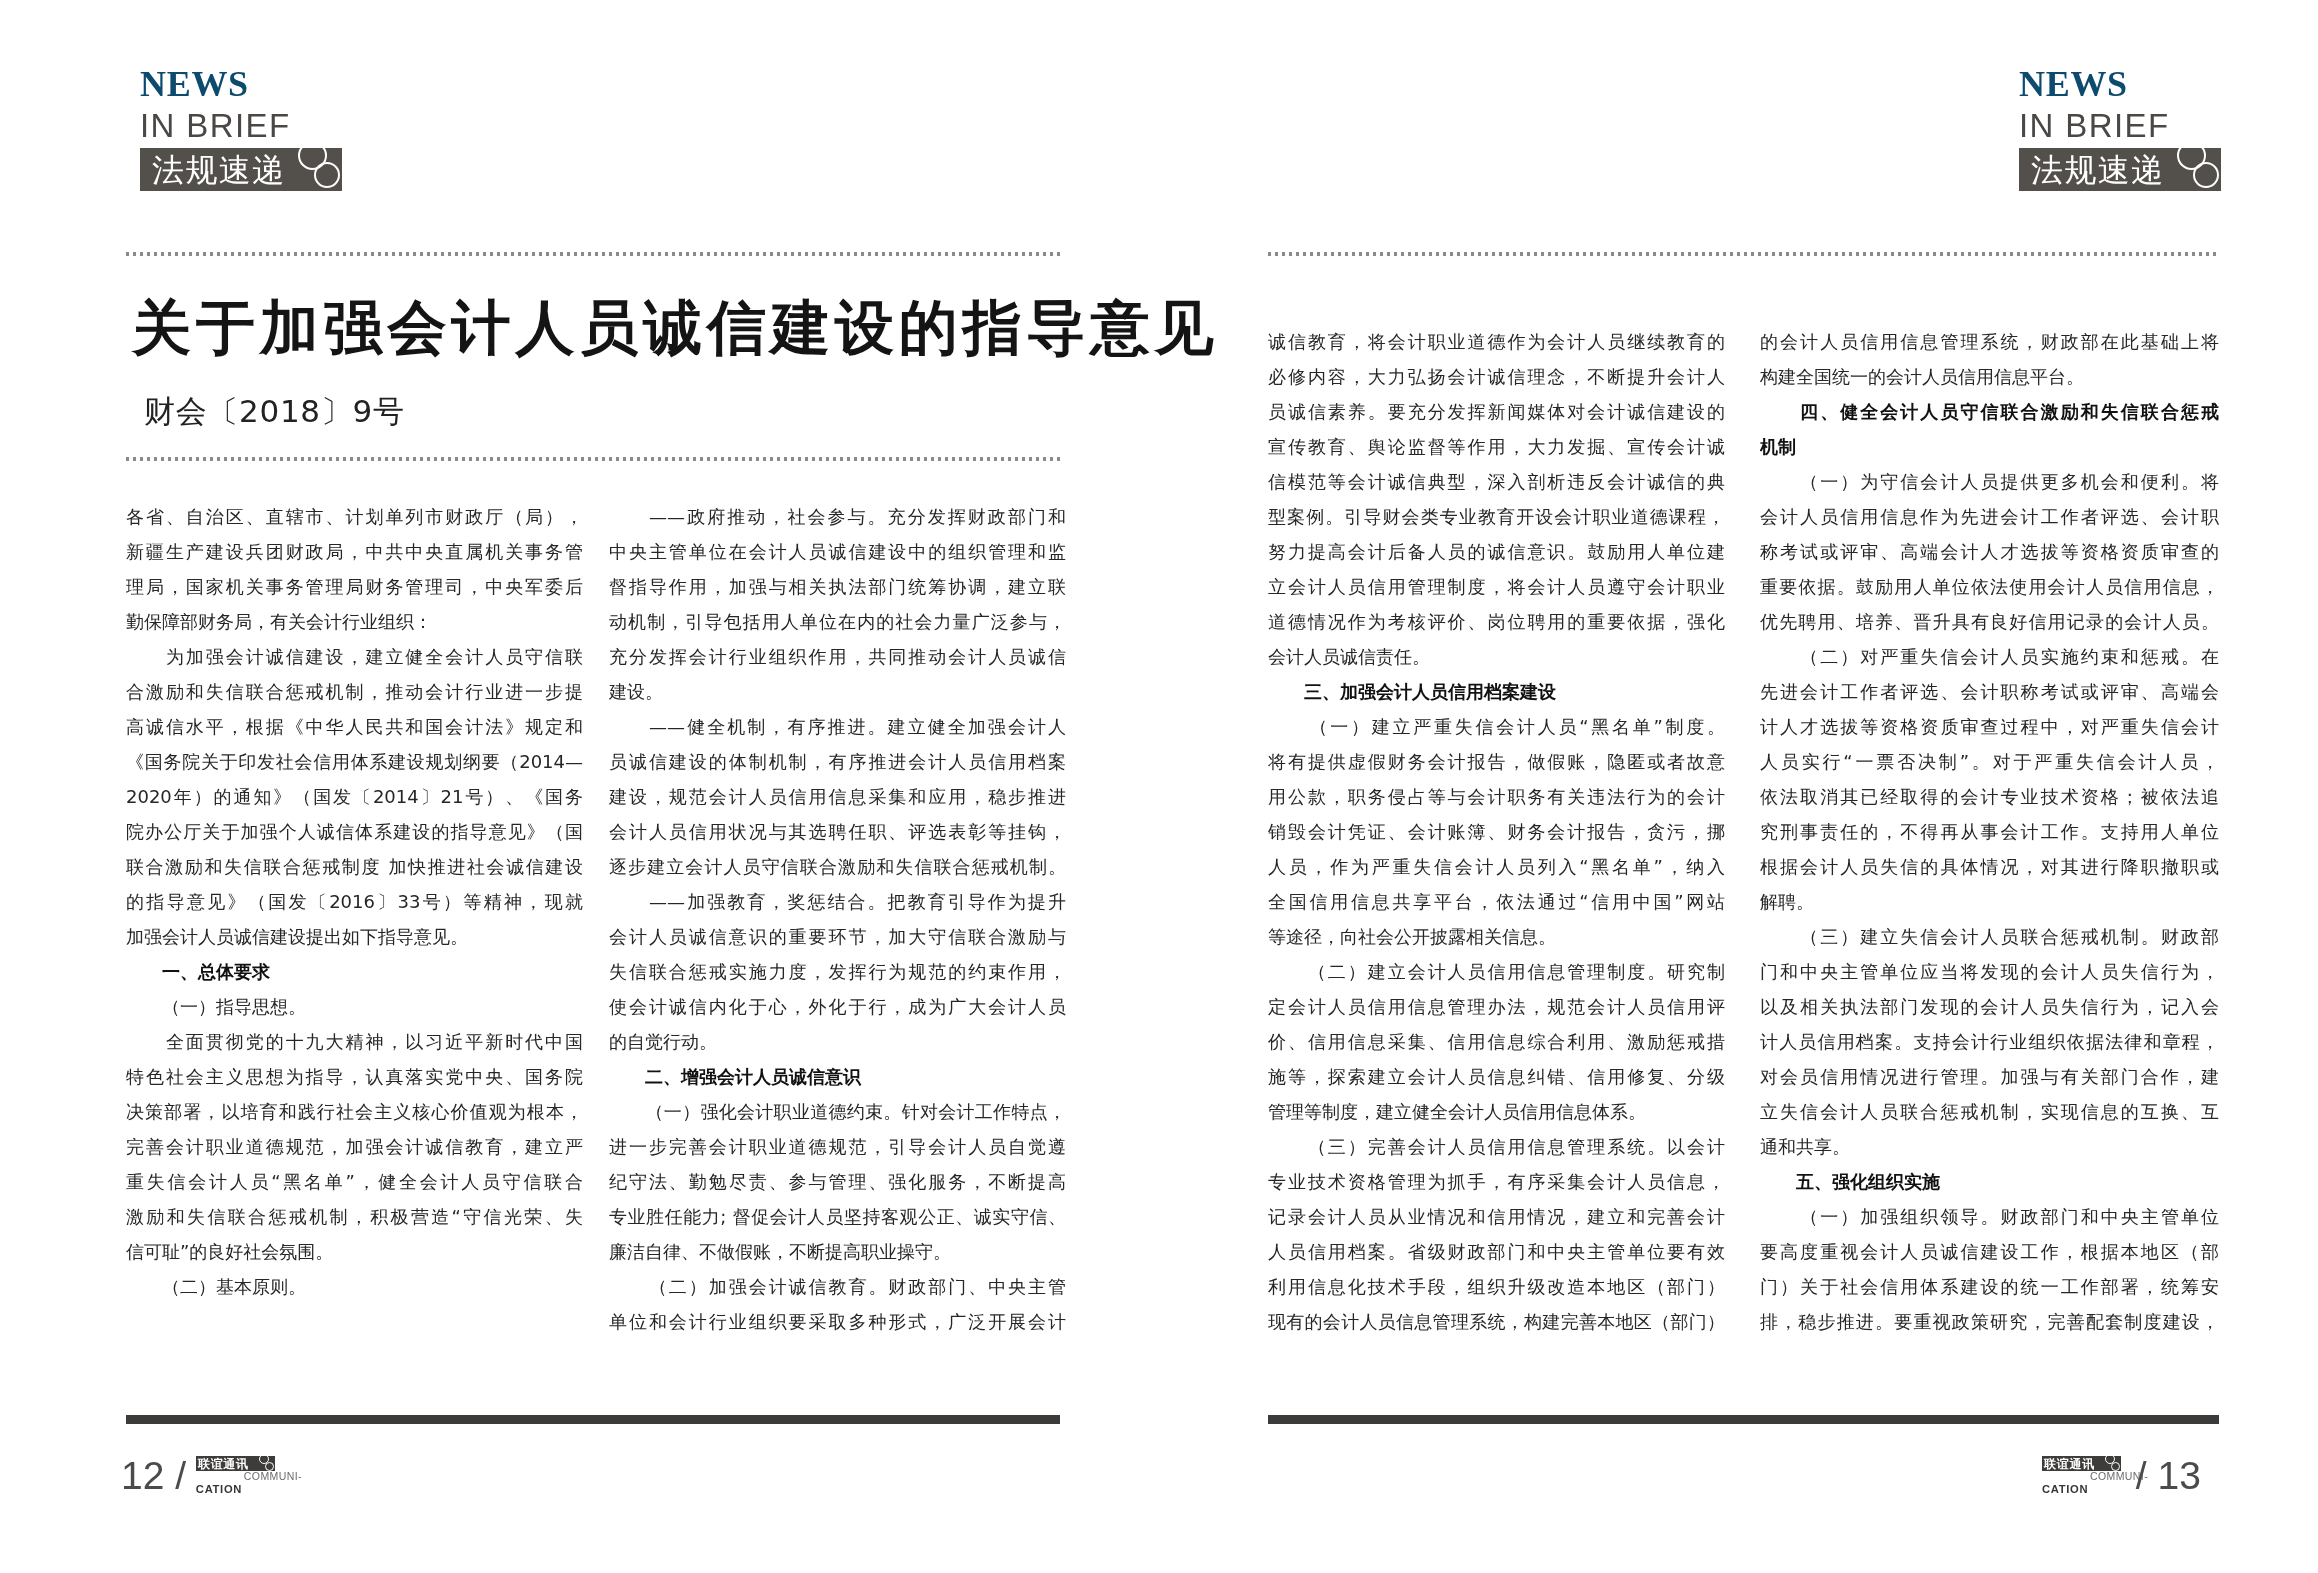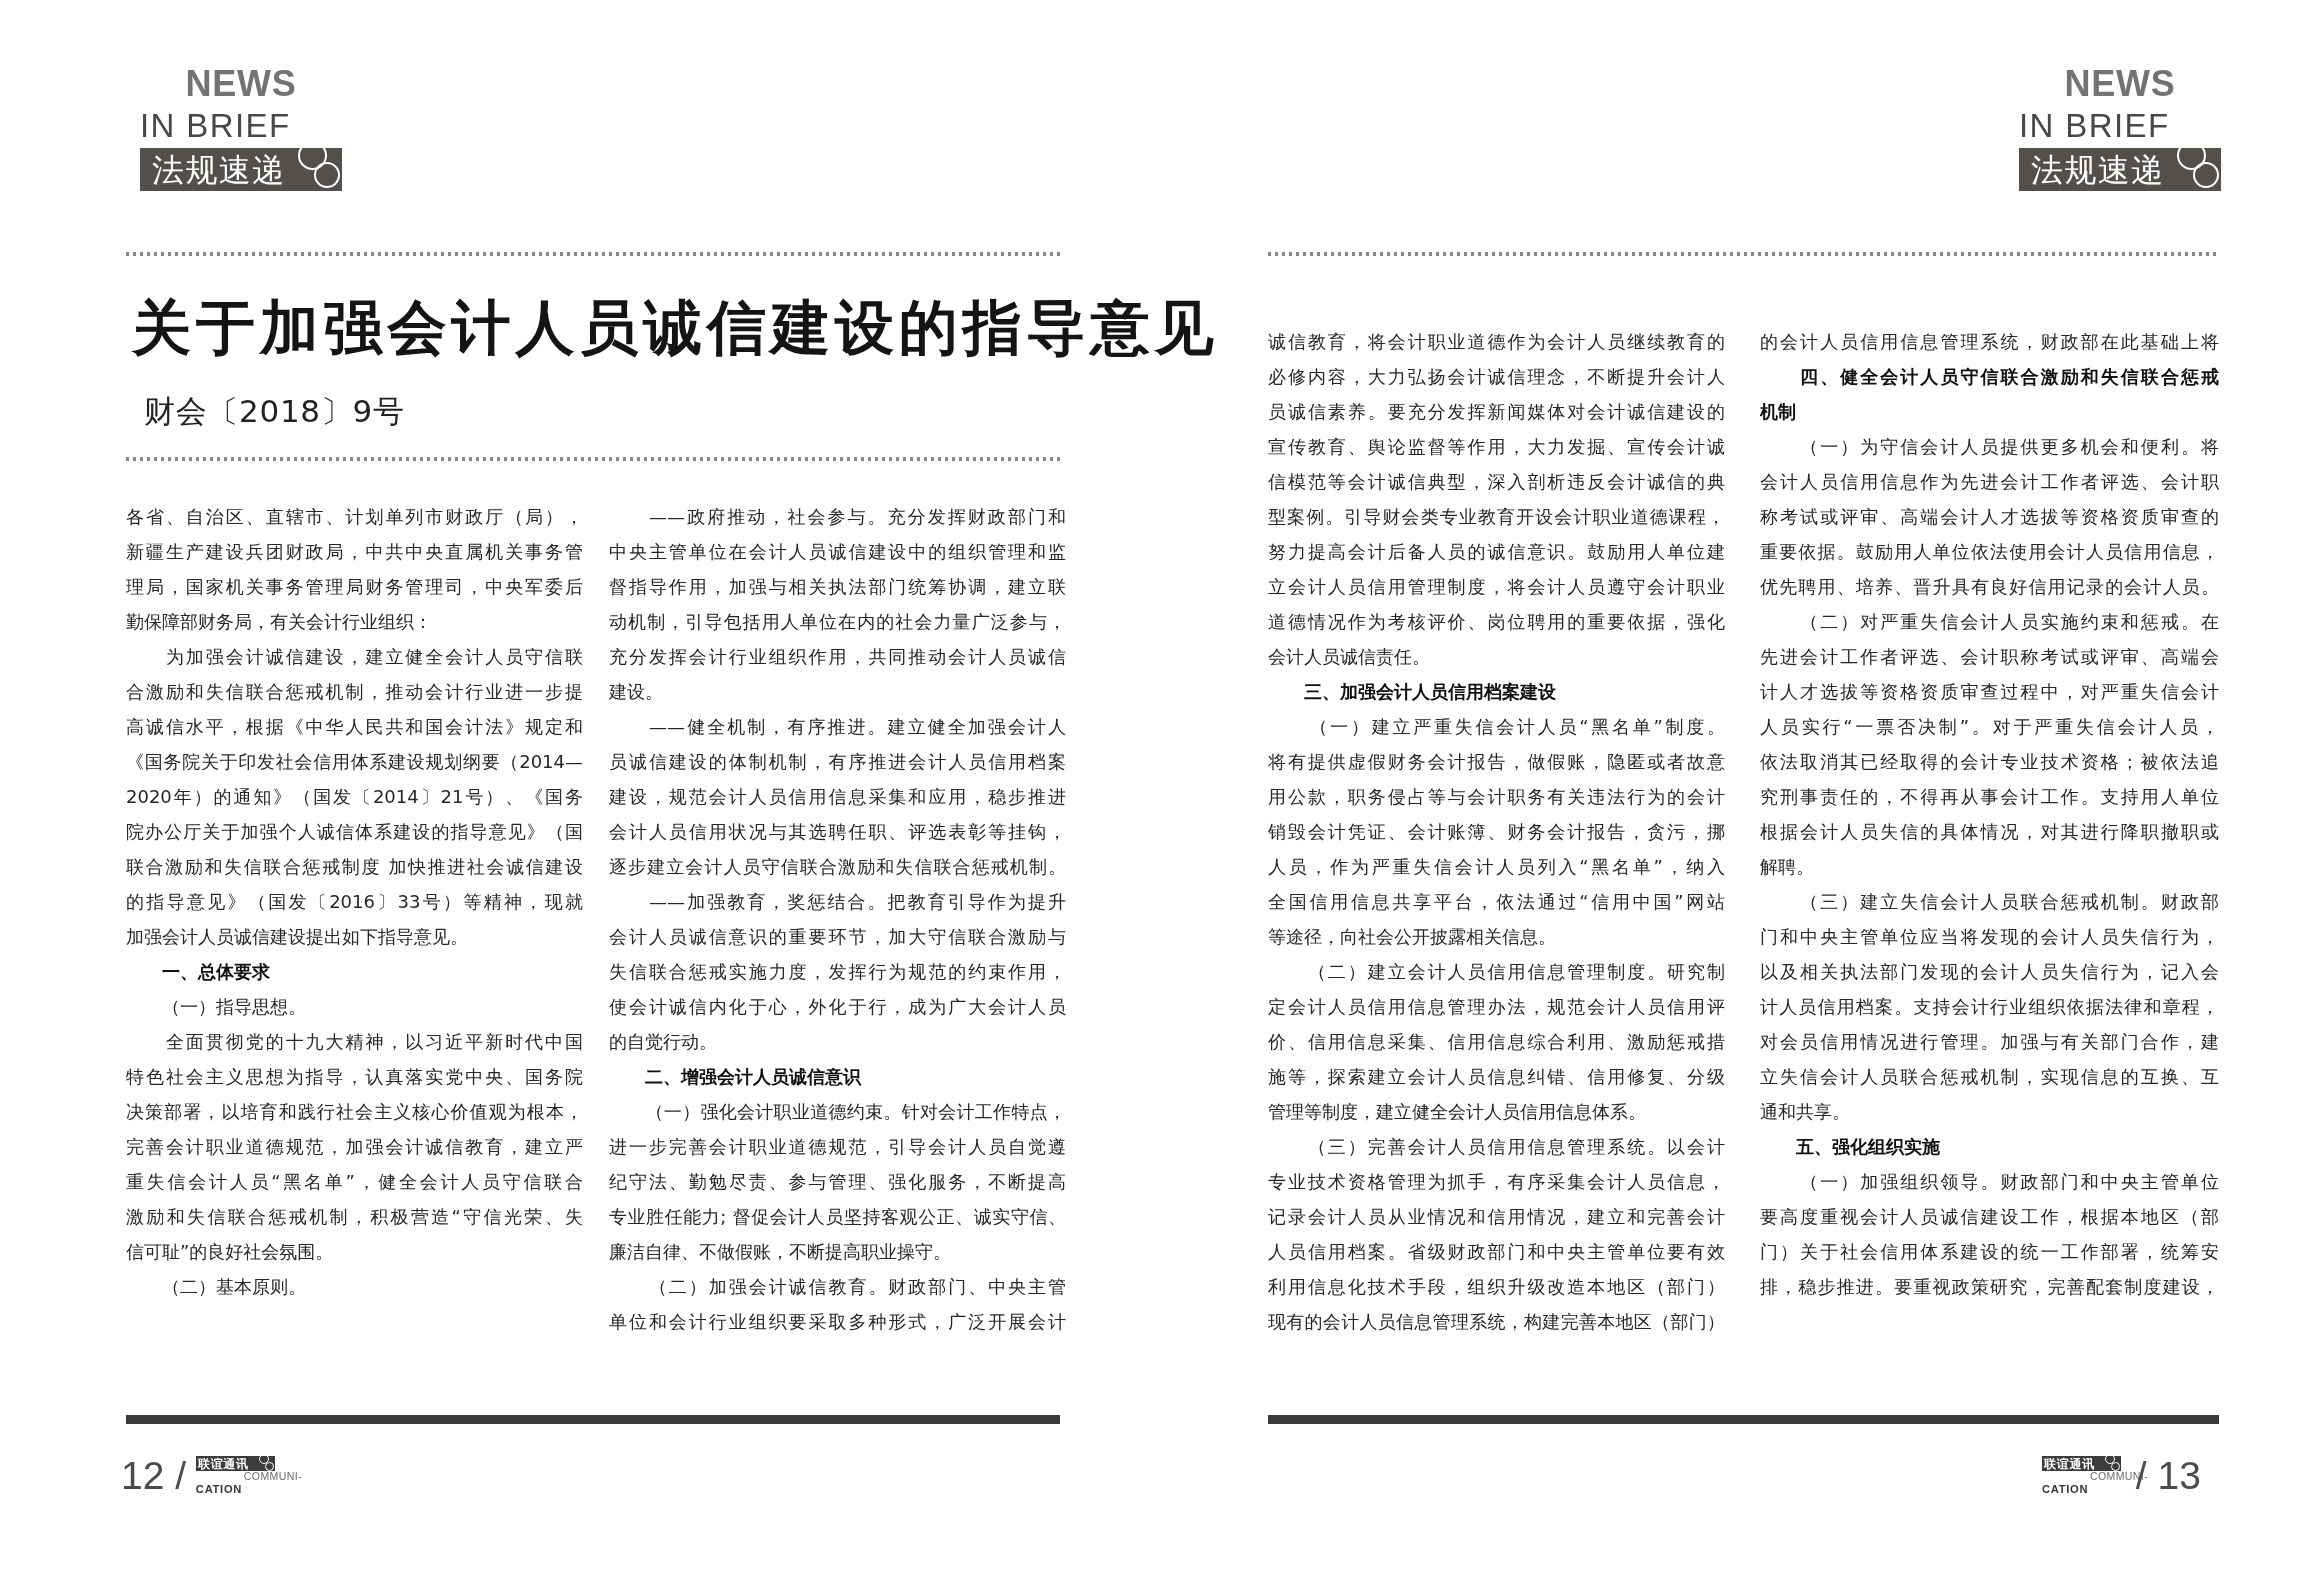--- a/index.html
+++ b/index.html
@@ -8,23 +8,23 @@
     width:2319px;height:1573px;
     background:#ffffff;
     font-family:"DejaVu Sans", sans-serif;
     color:#2a2a2a;
     overflow:hidden;
   }
   .abs{position:absolute;}
 
   
   .brand-news{
-    font-family:Liberation Sans, sans-serif;
+    font-family:Liberation Serif, serif;
     font-weight:900;font-size:36px;line-height:1;
-    letter-spacing:0.7px;color:#737373;text-align:center;
+    letter-spacing:0.7px;color:#0c4a6e;
   }
   .brand-inbrief{
     font-family:"Liberation Sans", sans-serif;
     font-weight:300;font-size:33px;line-height:1;
     letter-spacing:1.4px;color:#4a4745;
   }
   .brand-bar{
     width:202px;height:43px;background:#53504c;
     display:flex;align-items:center;
     padding-left:12px;box-sizing:border-box;
@@ -223,20 +223,21 @@
       <div class="line flush">管理等制度，建立健全会计人员信用信息体系。</div>
       <div class="line">　　（三）完善会计人员信用信息管理系统。以会计</div>
       <div class="line">专业技术资格管理为抓手，有序采集会计人员信息，</div>
       <div class="line">记录会计人员从业情况和信用情况，建立和完善会计</div>
       <div class="line">人员信用档案。省级财政部门和中央主管单位要有效</div>
       <div class="line">利用信息化技术手段，组织升级改造本地区（部门）</div>
       <div class="line">现有的会计人员信息管理系统，构建完善本地区（部门）</div>
     </div>
   <div class="abs col" style="left:1760px;top:324px;width:459px;">
       <div class="line">的会计人员信用信息管理系统，财政部在此基础上将</div>
+      <div class="line flush">构建全国统一的会计人员信用信息平台。</div>
       <div class="line bold">　　四、健全会计人员守信联合激励和失信联合惩戒</div>
       <div class="line bold flush">机制</div>
       <div class="line">　　（一）为守信会计人员提供更多机会和便利。将</div>
       <div class="line">会计人员信用信息作为先进会计工作者评选、会计职</div>
       <div class="line">称考试或评审、高端会计人才选拔等资格资质审查的</div>
       <div class="line">重要依据。鼓励用人单位依法使用会计人员信用信息，</div>
       <div class="line">优先聘用、培养、晋升具有良好信用记录的会计人员。</div>
       <div class="line">　　（二）对严重失信会计人员实施约束和惩戒。在</div>
       <div class="line">先进会计工作者评选、会计职称考试或评审、高端会</div>
       <div class="line">计人才选拔等资格资质审查过程中，对严重失信会计</div>

